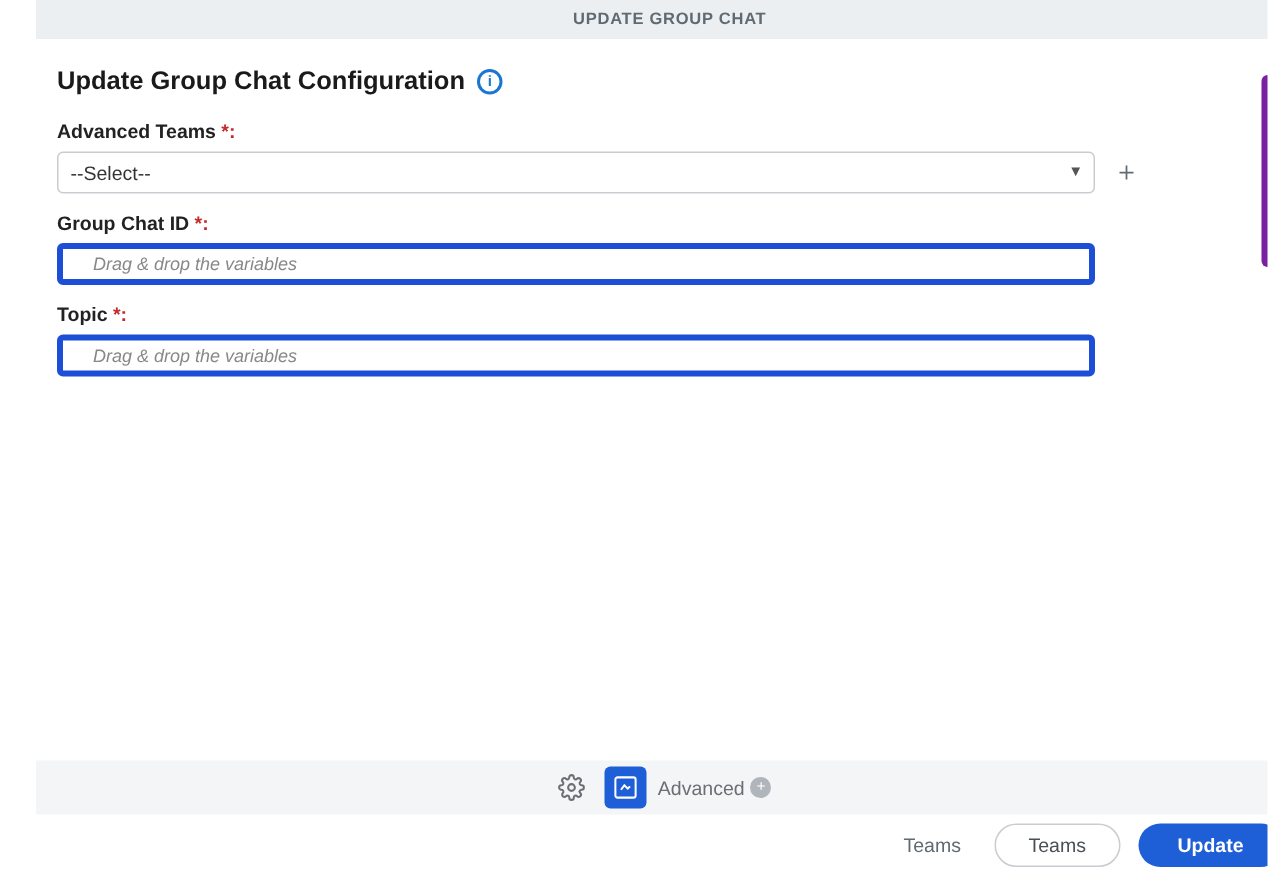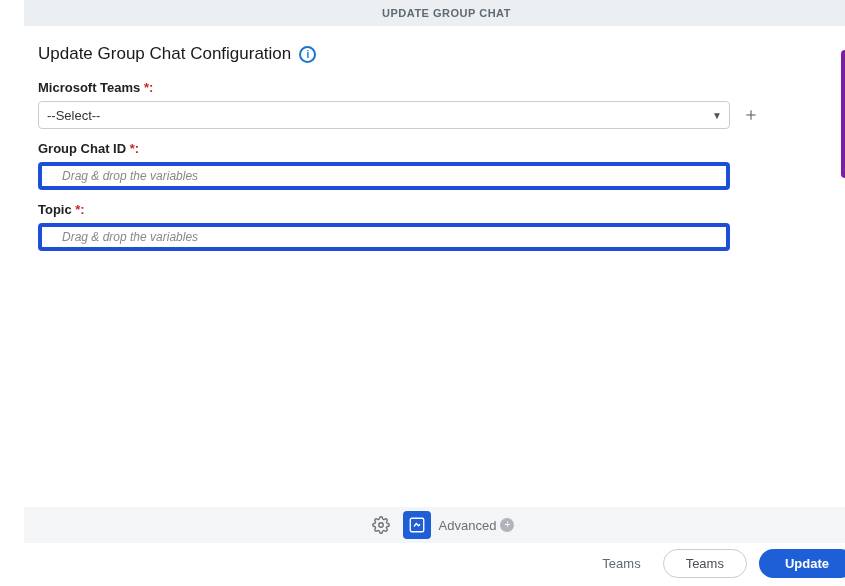--- a/index.html
+++ b/index.html
@@ -51,21 +51,21 @@
     padding: 18px 14px 0 14px;
   }
   .page-heading-row {
     display: flex;
     align-items: center;
     gap: 8px;
     margin-bottom: 16px;
   }
   .page-heading {
     font-size: 17px;
-    font-weight: 400;
+    font-weight: 700;
     color: #1a1a1a;
   }
   .info-icon {
     width: 17px; height: 17px;
     border: 2px solid #1976d2;
     border-radius: 50%;
     display: inline-flex;
     align-items: center;
     justify-content: center;
     color: #1976d2;
@@ -273,21 +273,21 @@
 
   <div class="dialog-body">
 
     <div class="page-heading-row">
       <span class="page-heading">Update Group Chat Configuration</span>
       <span class="info-icon">i</span>
     </div>
 
     <div class="form-group">
       <label class="form-label">
-        <span>Microsoft Teams</span><span class="req"> *:</span>
+        <span>Advanced Teams</span><span class="req"> *:</span>
       </label>
       <div class="row-with-action">
         <div class="select-wrap">
           <div class="select-input">
             <span>--Select--</span>
           </div>
           <span class="select-caret">▼</span>
         </div>
         <div class="plus-btn">
           <svg viewBox="0 0 24 24" fill="none" stroke="currentColor" stroke-width="2">

